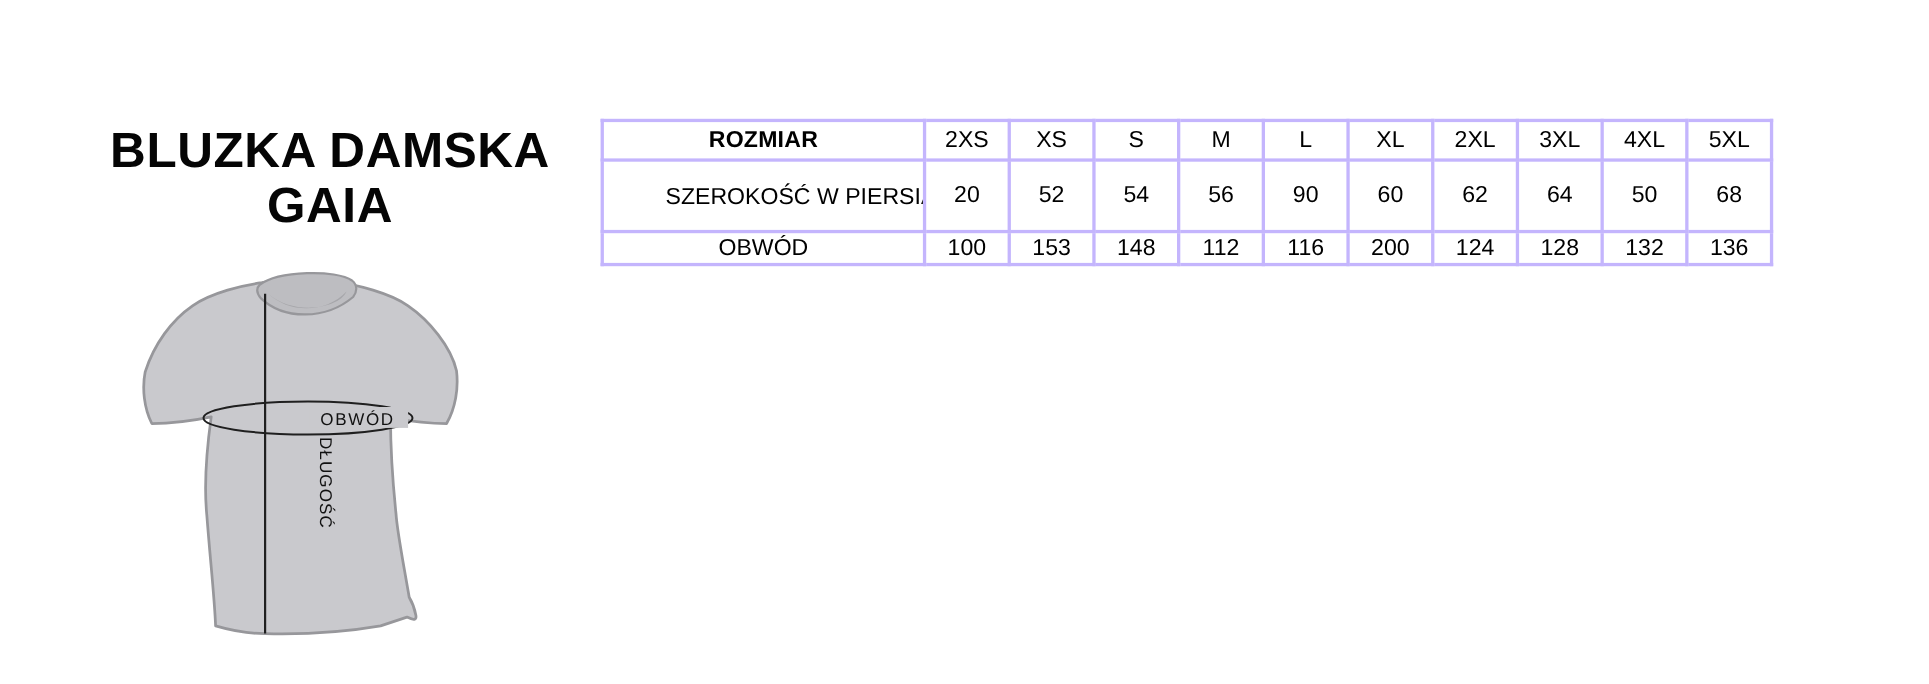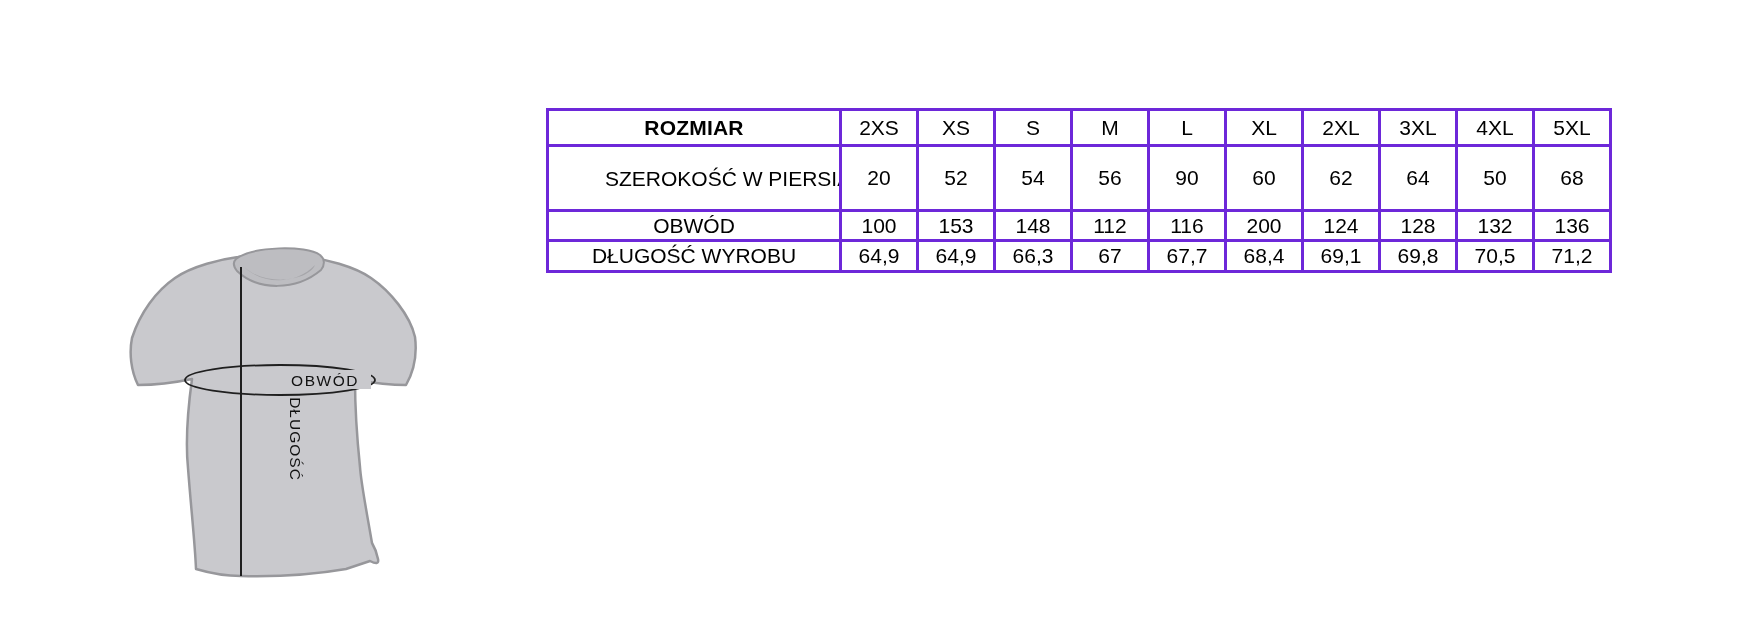--- a/index.html
+++ b/index.html
@@ -28,21 +28,21 @@
   }
   
   table.size-table{
     position:absolute;left:546px;top:108px;
     border-collapse:collapse;
     table-layout:fixed;
     width:1063px;
     background:#fff;
   }
   table.size-table td{
-    border:3px solid #6d28d9;
+    border:3px solid #c4b5fd;
     text-align:center;
     vertical-align:middle;
     font-size:21px;
     padding:0;
     overflow:hidden;
     white-space:nowrap;
   }
   table.size-table col.c-label{width:293px;}
   table.size-table col.c-size{width:77px;}
   tr.r-head td{height:33px;}
@@ -69,20 +69,24 @@
     max-width:178px;
     line-height:29px;
     vertical-align:middle;
   }
 </style>
 </head>
 <body>
 
 <div class="stage">
 
+  <div class="title">
+    <div>BLUZKA DAMSKA</div>
+    <div>GAIA</div>
+  </div>
 
   <svg class="shirt-svg" viewBox="0 0 312 344" xmlns="http://www.w3.org/2000/svg">
 
     <path d="M120,14
          C104,16 74,23 57,35
          C38,48 22,70 14,95
          C11,110 13,128 20,142
          C35,142 55,140 74,136
          C70,165 67,195 70,225
          C73,265 77,300 78,326
@@ -161,29 +165,16 @@
         <td>153</td>
         <td>148</td>
         <td>112</td>
         <td>116</td>
         <td>200</td>
         <td>124</td>
         <td>128</td>
         <td>132</td>
         <td>136</td>
       </tr>
-      <tr class="r-length">
-        <td class="lbl">DŁUGOŚĆ WYROBU</td>
-        <td>64,9</td>
-        <td>64,9</td>
-        <td>66,3</td>
-        <td>67</td>
-        <td>67,7</td>
-        <td>68,4</td>
-        <td>69,1</td>
-        <td>69,8</td>
-        <td>70,5</td>
-        <td>71,2</td>
-      </tr>
     </tbody>
   </table>
 
 </div>
 
 </body></html>

